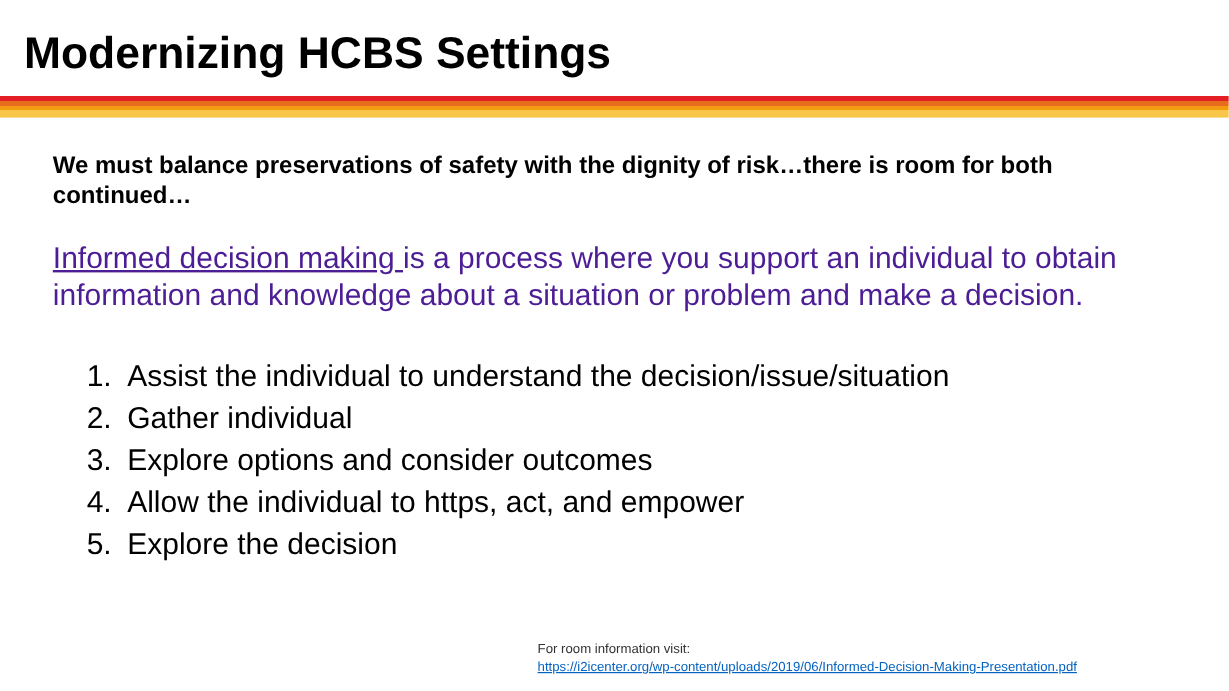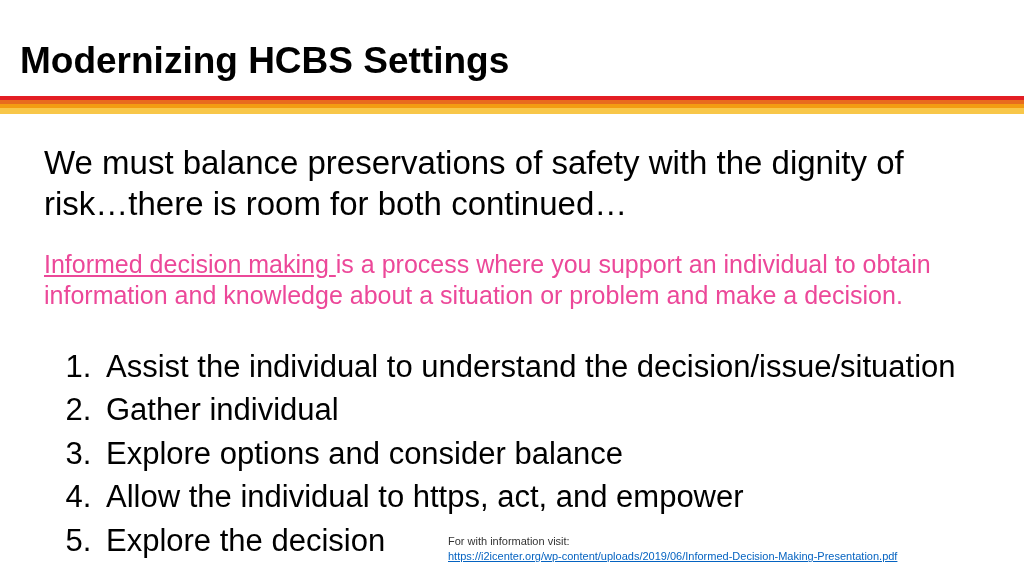--- a/index.html
+++ b/index.html
@@ -12,56 +12,55 @@
       overflow: hidden;
     }
     .title-area {
       padding: 24px 20px 14px 20px;
     }
     .page-title {
       font-size: 37px;
       font-weight: 700;
       color: #000000;
       font-family: "Segoe UI", Arial, sans-serif;
-      margin-top: 16px;
     }
     .gradient-bar {
       width: 100%;
       height: 18px;
       background: linear-gradient(to bottom,
         #E31E24 0%,
         #E31E24 22%,
         #E86C1E 22%,
         #E86C1E 44%,
         #F39C12 44%,
         #F39C12 66%,
         #F8C749 66%,
         #F8C749 100%);
     }
     .content {
       padding: 28px 44px 0 44px;
     }
     .lead {
-      font-size: 33px;
-      font-weight: 400;
+      font-size: 20px;
+      font-weight: 700;
       color: #000000;
       line-height: 1.25;
       margin-bottom: 24px;
     }
     .intro {
       font-size: 25px;
-      color: #ec4899;
+      color: #4c1d95;
       line-height: 1.25;
       margin-bottom: 34px;
     }
     .underlined { text-decoration: underline; }
     .steps {
       list-style: decimal;
       padding-left: 56px;
-      font-size: 31px;
+      font-size: 25px;
       color: #000000;
       line-height: 1.4;
     }
     .steps li { padding-left: 6px; }
     .footer {
       position: absolute;
       bottom: 12px;
       left: 448px;
       right: 8px;
       font-size: 11px;
@@ -84,22 +83,22 @@
 <div class="gradient-bar"></div>
 
 <div class="content">
   <p class="lead">We must balance preservations of safety with the dignity of risk…there is room for both continued…</p>
   <p class="intro">
     <span class="underlined">Informed decision making </span><span>is a process where you support an individual to obtain information and knowledge about a situation or problem and make a decision.</span>
   </p>
   <ol class="steps">
     <li>Assist the individual to understand the decision/issue/situation</li>
     <li>Gather individual</li>
-    <li>Explore options and consider balance</li>
+    <li>Explore options and consider outcomes</li>
     <li>Allow the individual to https, act, and empower</li>
     <li>Explore the decision</li>
   </ol>
 </div>
 
 <div class="footer">
-  <span>For with information visit:</span><br>
+  <span>For room information visit:</span><br>
   <a href="#">https://i2icenter.org/wp-content/uploads/2019/06/Informed-Decision-Making-Presentation.pdf</a>
 </div>
 
 </body></html>

